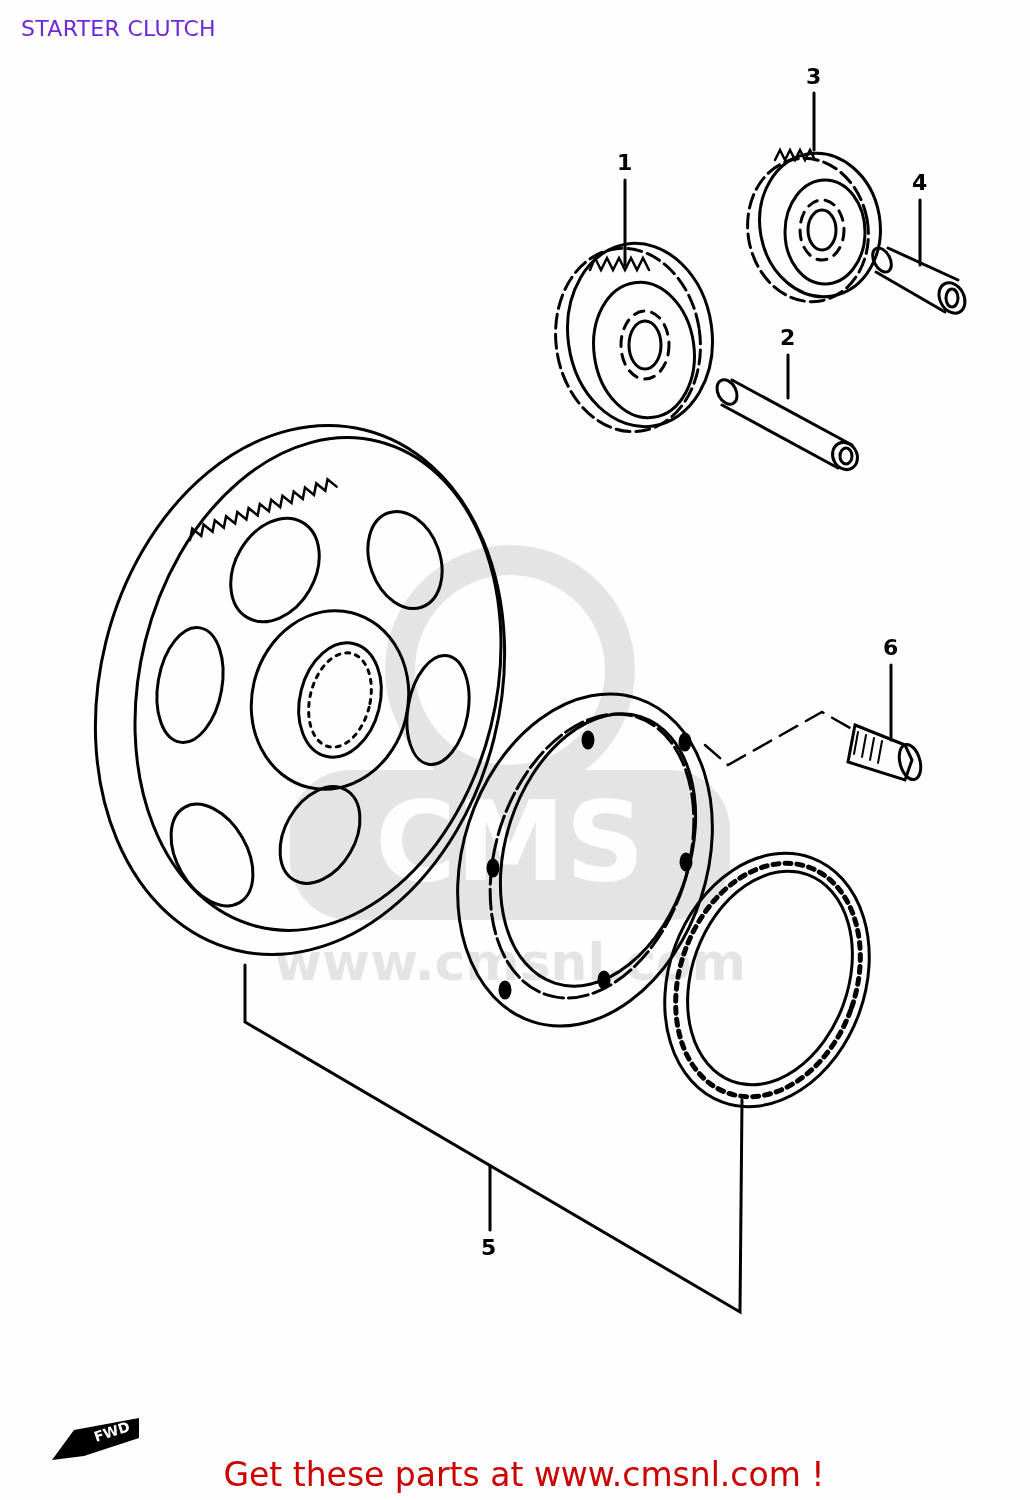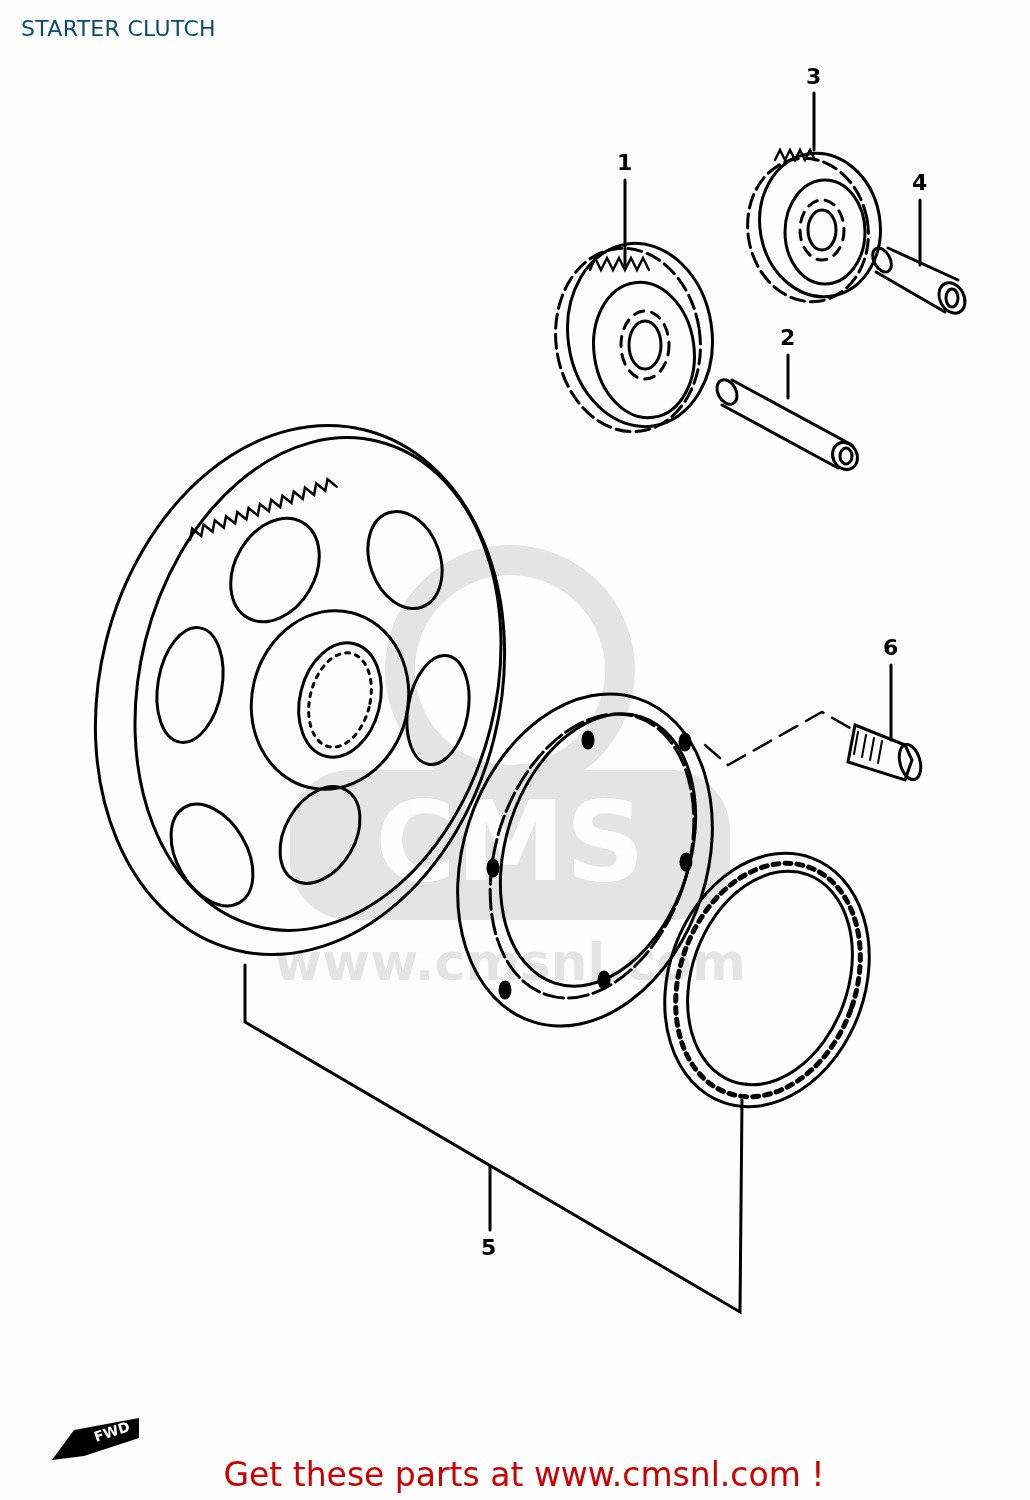--- a/index.html
+++ b/index.html
@@ -1,17 +1,17 @@
 <!DOCTYPE html>
 <html><head>
 <meta charset="utf-8">
 <style>
   html, body { margin: 0; padding: 0; background: #fdfefd; }
   body { width: 1030px; height: 1500px; position: relative; overflow: hidden; font-family: "DejaVu Sans", sans-serif; }
-  .title { position: absolute; left: 21px; top: 16px; font-size: 22px; color: #0c4a6e; letter-spacing: 0.3px; font-family: "DejaVu Sans", sans-serif; }
+  .title { position: absolute; left: 21px; top: 16px; font-size: 22px; color: #6d28d9; letter-spacing: 0.3px; font-family: "DejaVu Sans", sans-serif; }
   .diagram { position: absolute; left: 0; top: 0; width: 1030px; height: 1500px; }
   .callout-num { font-family: "DejaVu Sans", sans-serif; font-weight: bold; font-size: 22px; fill: #000; }
   .footer { position: absolute; left: 0; width: 1030px; top: 1455px; text-align: center; font-size: 33px; color: #cc0000; font-family: "DejaVu Sans", sans-serif; }
   .footer span { margin-left: 18px; }
   .fwd { position: absolute; left: 44px; top: 1410px; width: 100px; height: 60px; }
   .watermark { position: absolute; left: 270px; top: 520px; width: 480px; height: 480px; opacity: 0.12; }
 </style>
 </head>
 <body>
 

